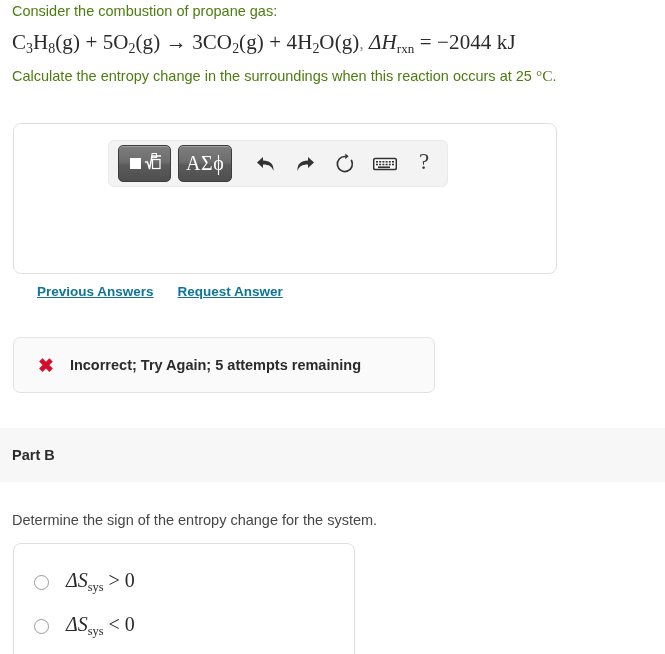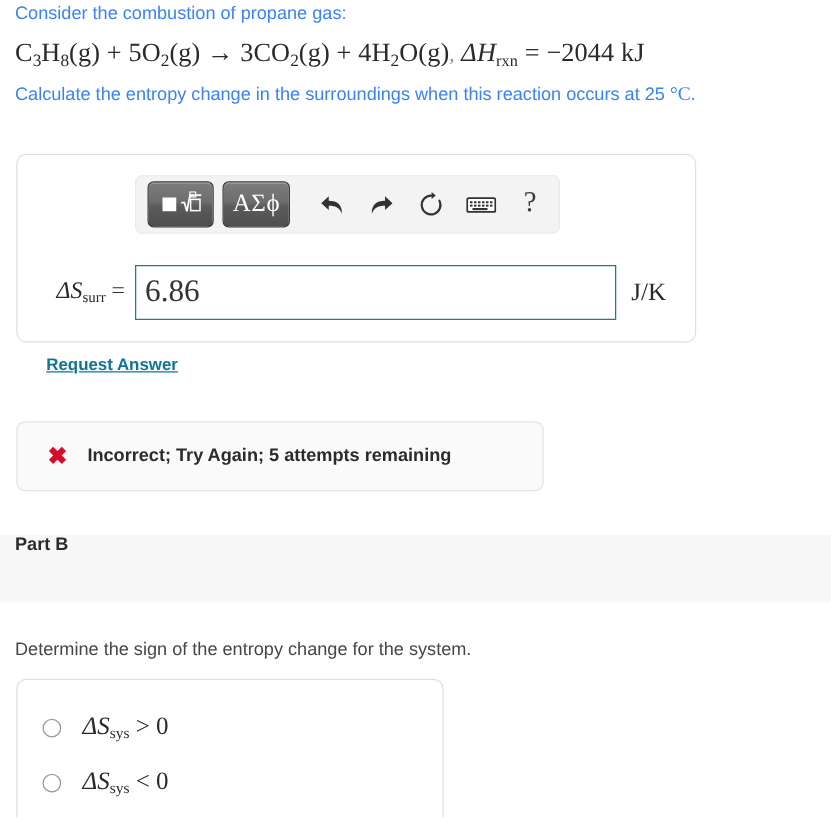--- a/index.html
+++ b/index.html
@@ -17,21 +17,21 @@
   }
   .page {
     position: relative;
     width: 665px;
     height: 654px;
   }
 
   
   .prompt-line {
     font-size: 14.5px;
-    color: #3b82f6;
+    color: #4d7c0f;
     line-height: 18px;
     padding: 0 8px 0 12px;
   }
   #intro-line { padding-top: 2px; }
 
   .equation {
     font-family: "Liberation Serif", serif;
     font-size: 21px;
     color: #2a2a2a;
     padding: 9px 12px 4px 12px;
@@ -239,20 +239,21 @@
 
   
   .part-band {
     position: absolute;
     left: 0;
     top: 428px;
     width: 665px;
     height: 54px;
     background: #f7f7f7;
     display: flex;
+    align-items: center;
     padding-left: 12px;
     box-sizing: border-box;
   }
   .part-title {
     font-size: 14.5px;
     font-weight: bold;
     color: #2b2b2b;
   }
 
   #partb-question {
@@ -370,28 +371,24 @@
               <rect x="12.6" y="7.7" width="2" height="1.6"></rect>
             <rect x="15.8" y="7.7" width="2" height="1.6"></rect>
               <rect x="19" y="7.7" width="2" height="1.6"></rect>
             <rect x="5" y="10.4" width="12" height="1.7"></rect>
           </g>
         </svg>
       </div>
       <div class="tb-icon help">?</div>
     </div>
 
-    <div class="answer-row">
-      <div class="ans-label"><span class="ital">ΔS</span><span class="sub-rm">surr</span> <span>=</span></div>
-      <div class="ans-input">6.86</div>
-      <div class="ans-unit">J/K</div>
-    </div>
   </div>
 
   <div class="submit-row">
+    <span class="link-action">Previous Answers</span>
     <span class="link-action">Request Answer</span>
   </div>
 
   <div class="feedback">
     <span class="feedback-icon">✖</span>
     <span class="feedback-text">Incorrect; Try Again; 5 attempts remaining</span>
   </div>
 
   <div class="part-band">
     <span class="part-title">Part B</span>

